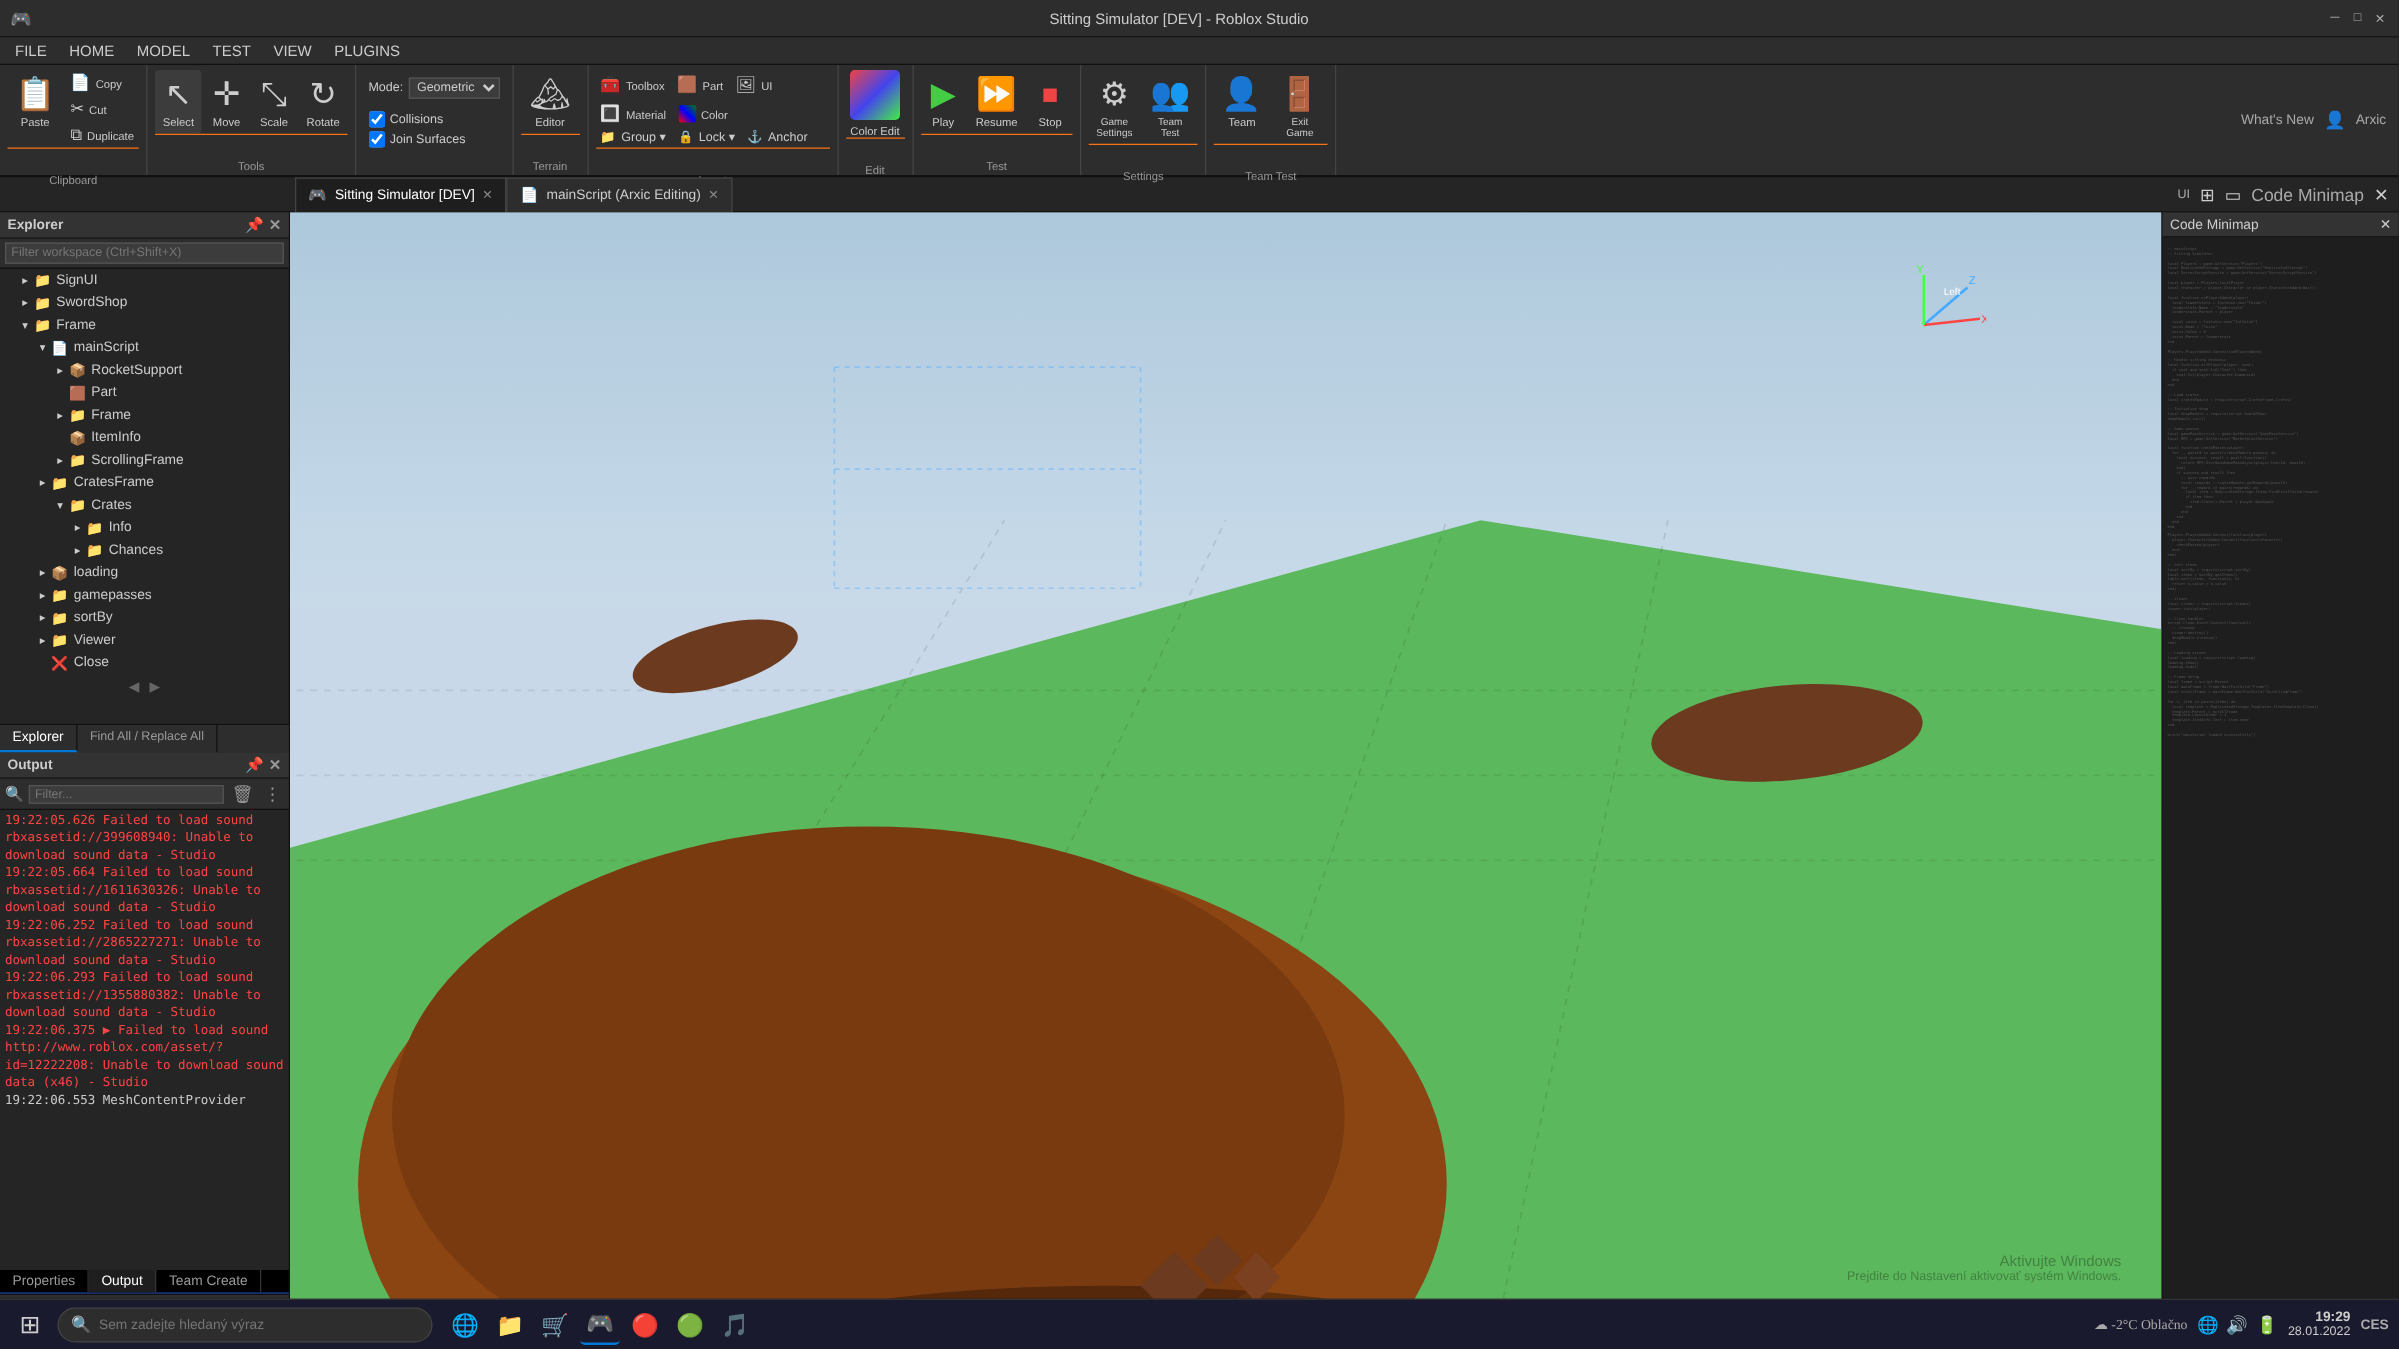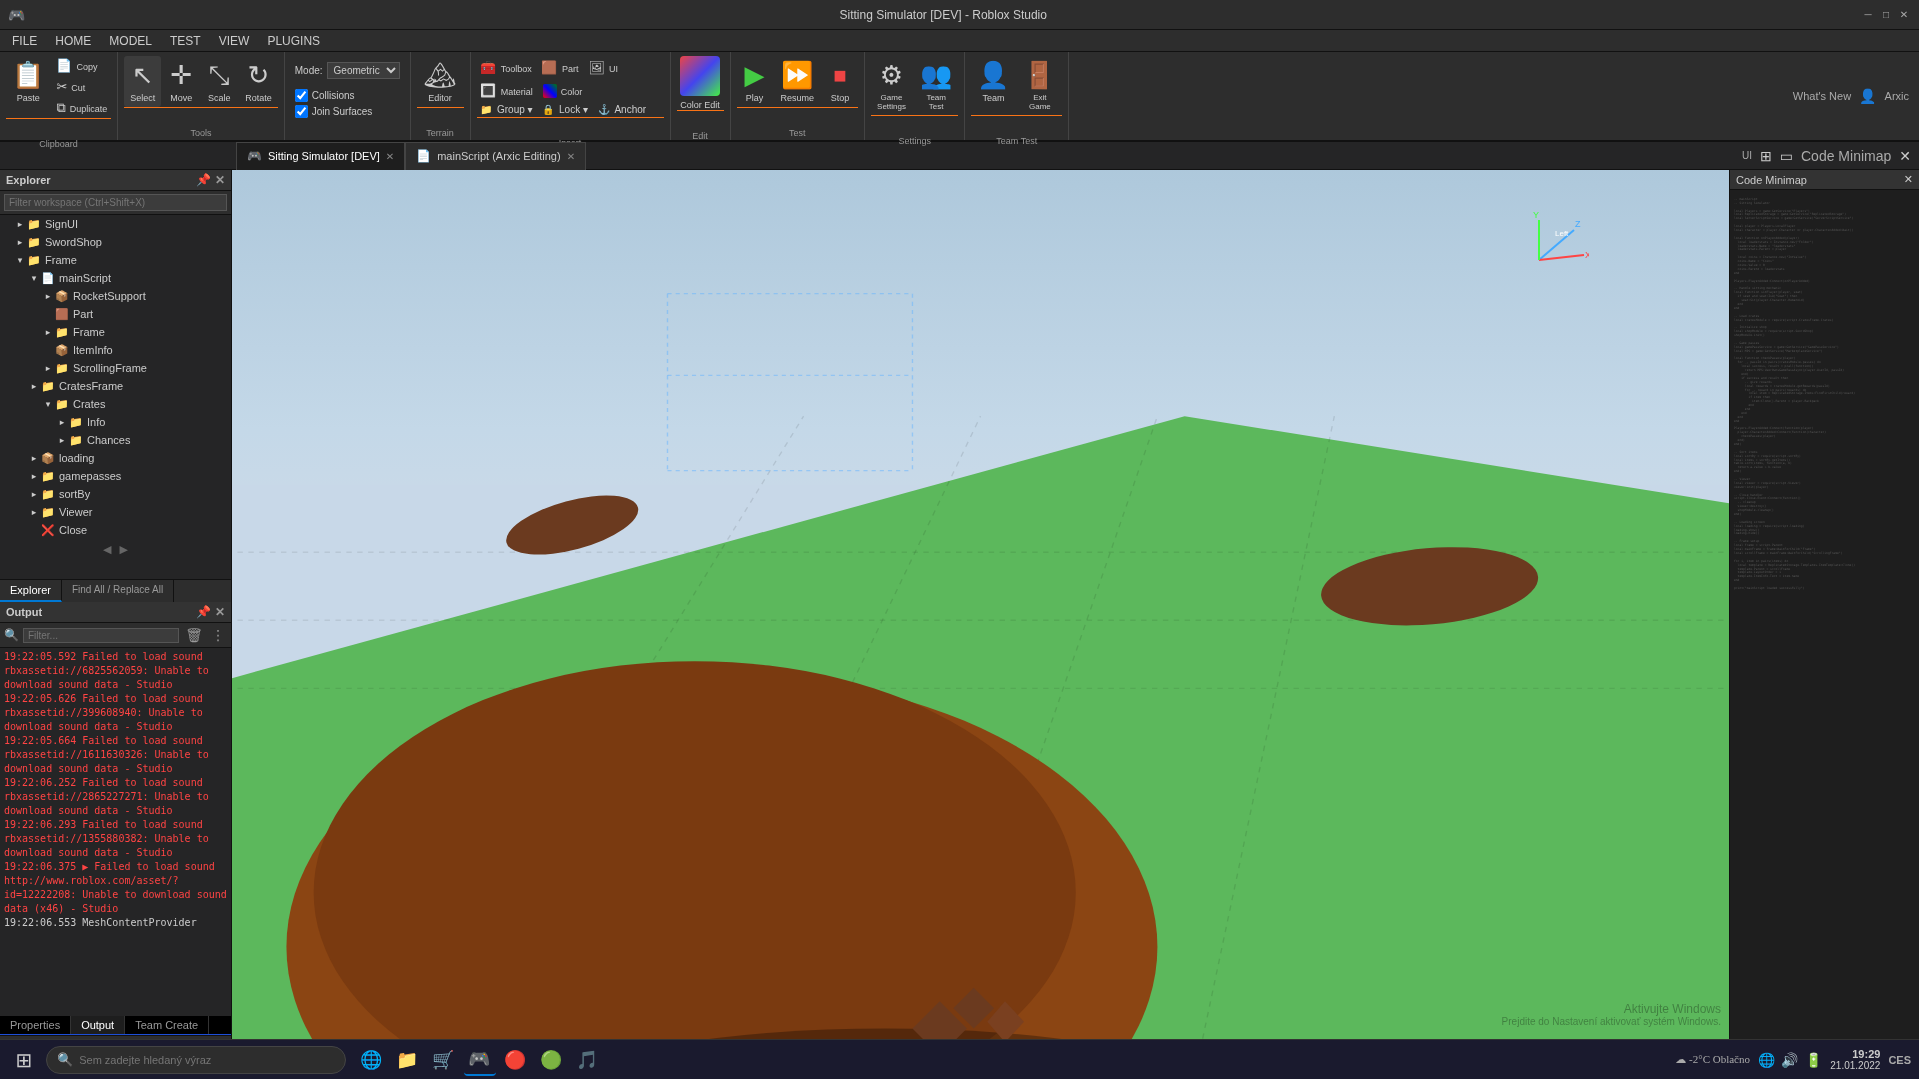--- a/index.html
+++ b/index.html
@@ -299,21 +299,21 @@
       top: 40px;
       right: 140px;
       width: 60px;
       height: 60px;
     }
 
     
     #activate-windows {
       position: absolute;
       bottom: 30px;
-      right: 8px;
+      right: 32px;
       color: rgba(0,0,0,0.3);
       font-size: 12px;
       text-align: right;
       pointer-events: none;
     }
 
     
     #right-panel {
       width: 190px;
       background: #1e1e1e;
@@ -804,21 +804,20 @@
     </div>
 
     <div class="output-toolbar">
       <span style="font-size:12px;color:#888;">🔍</span>
       <input type="text" placeholder="Filter..." style="">
       <span class="icon-btn">🗑</span>
       <span class="icon-btn">⋮</span>
     </div>
 
     <div id="output-log" style="height:230px;">
-      <div class="log-line error">19:22:05.592  Failed to load sound rbxassetid://6825562059: Unable to download sound data  - Studio</div>
       <div class="log-line error">19:22:05.626  Failed to load sound rbxassetid://399608940: Unable to download sound data  - Studio</div>
       <div class="log-line error">19:22:05.664  Failed to load sound rbxassetid://1611630326: Unable to download sound data  - Studio</div>
       <div class="log-line error">19:22:06.252  Failed to load sound rbxassetid://2865227271: Unable to download sound data  - Studio</div>
       <div class="log-line error">19:22:06.293  Failed to load sound rbxassetid://1355880382: Unable to download sound data  - Studio</div>
       <div class="log-line error">19:22:06.375  ▶ Failed to load sound http://www.roblox.com/asset/?id=12222208: Unable to download sound data (x46)  - Studio</div>
       <div class="log-line normal">19:22:06.553  MeshContentProvider</div>
     </div>
 
     <div class="bottom-tabs">
       <div class="bottom-tab">Properties</div>
@@ -1034,17 +1033,17 @@
 
   <div class="taskbar-right">
     <span style="font-size:11px;color:#aaa;font-family:Liberation Serif, serif;">☁ <span>-2°C Oblačno</span></span>
     <div class="sys-icons">
       <span class="sys-icon">🌐</span>
       <span class="sys-icon">🔊</span>
       <span class="sys-icon">🔋</span>
     </div>
     <div class="taskbar-clock">
       <div class="time">19:29</div>
-      <div class="date">21.01.2022</div>
+      <div class="date">28.01.2022</div>
     </div>
     <span style="font-size:11px;color:#aaa;font-weight:bold;">CES</span>
   </div>
 </div>
 
 </body></html>

